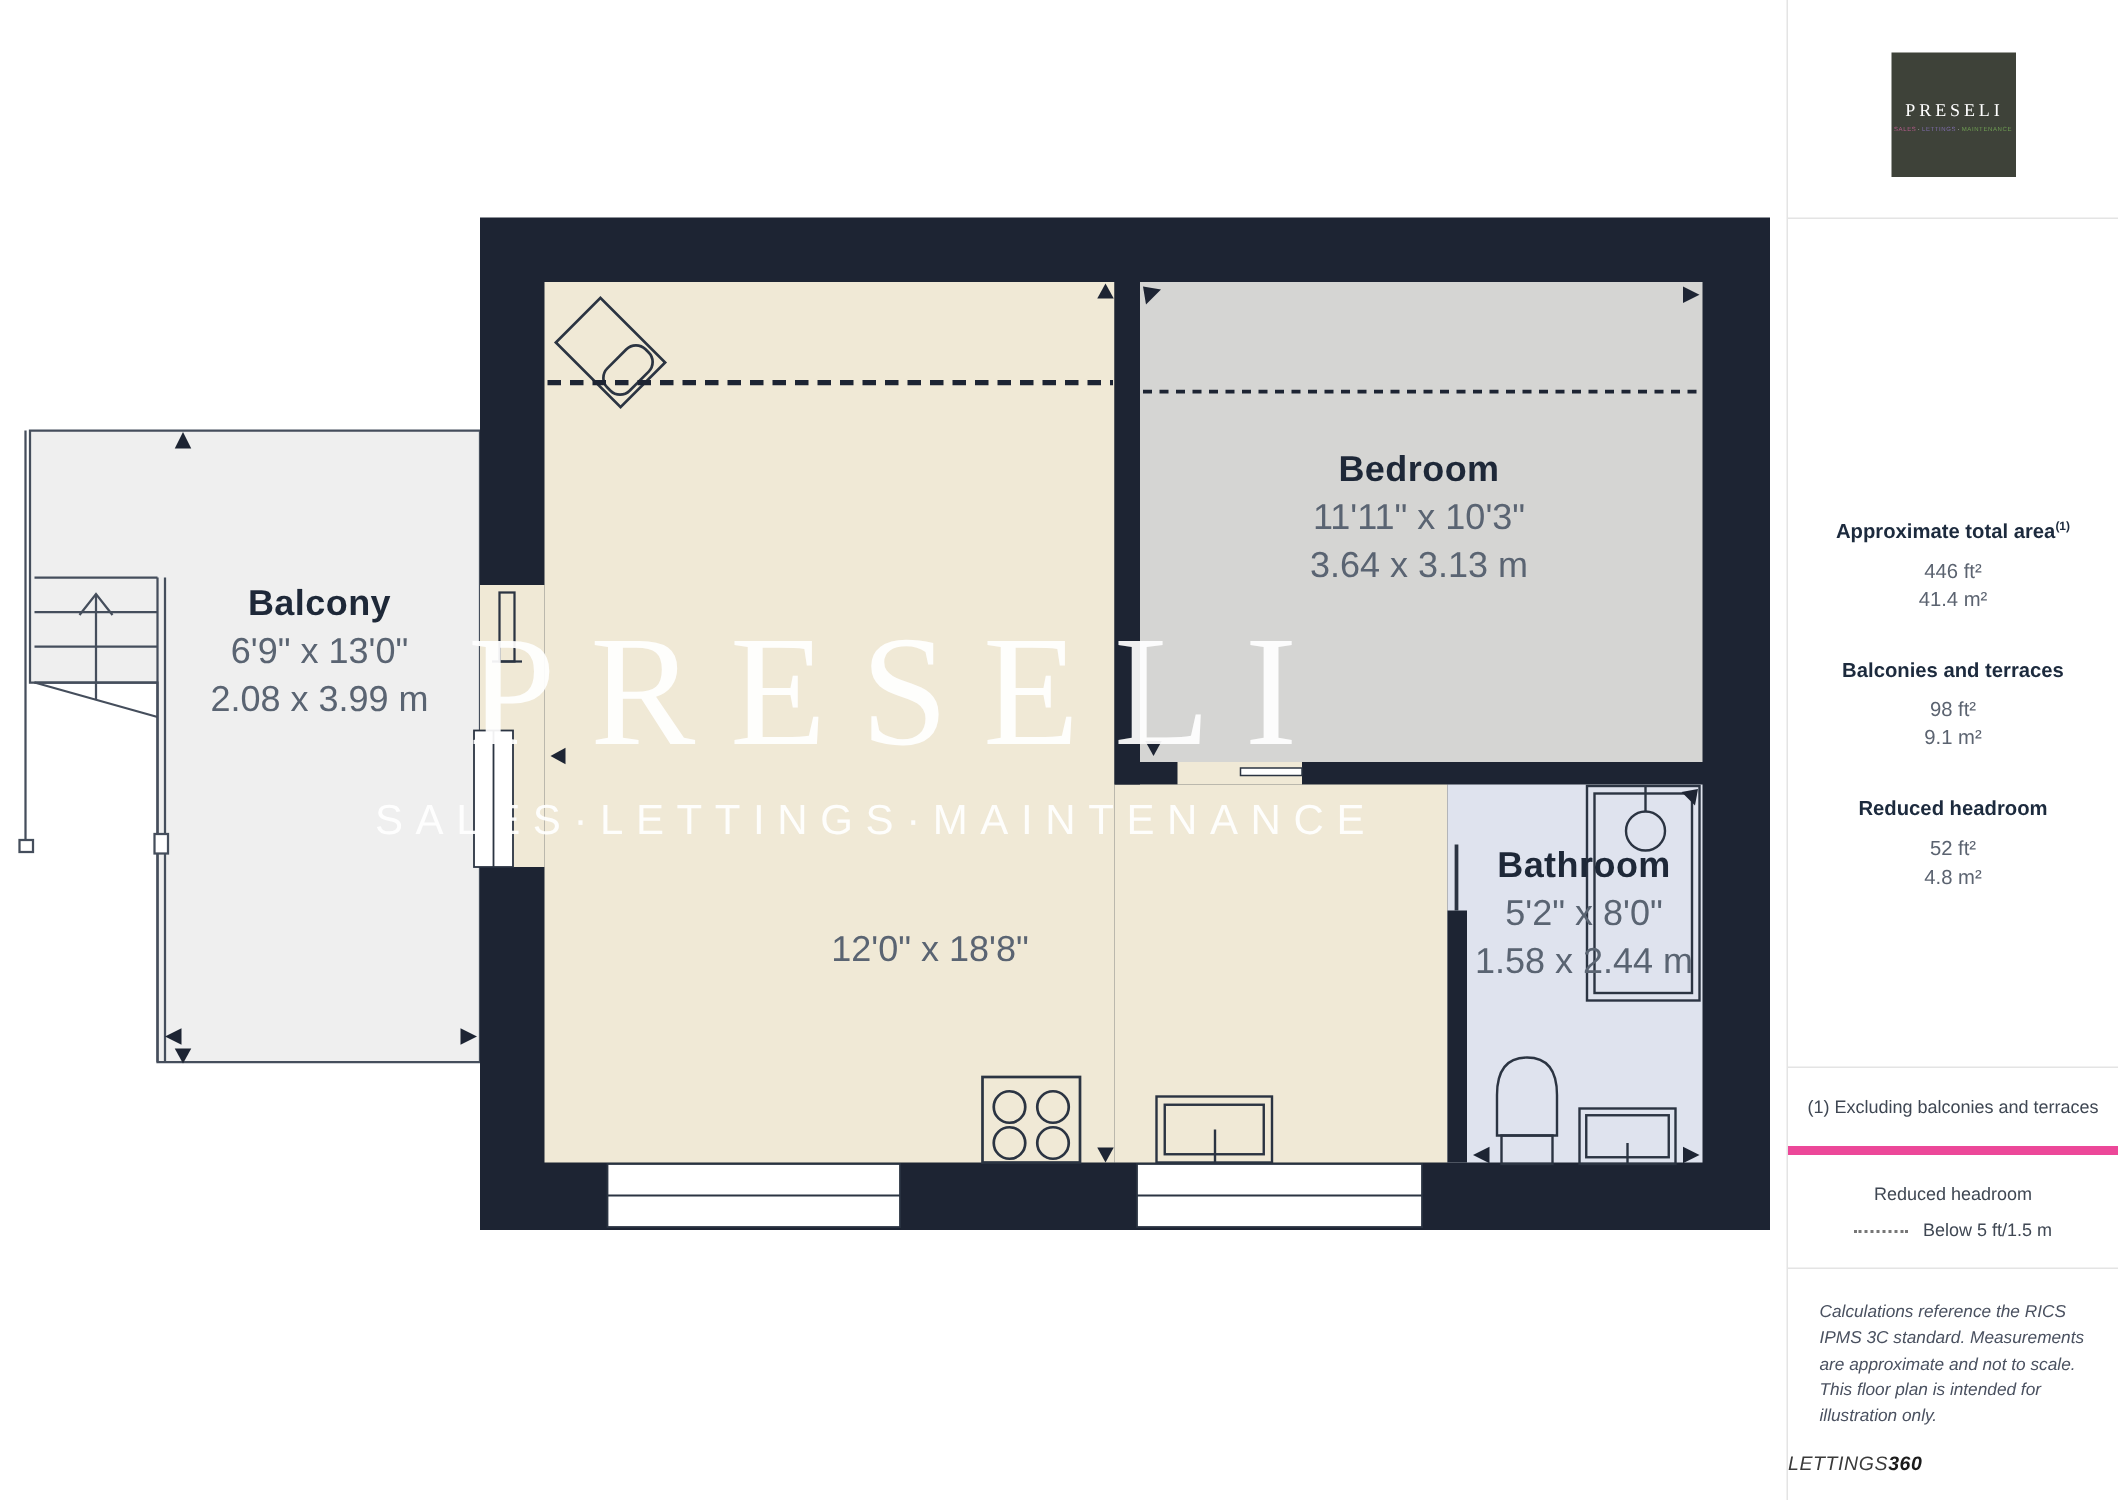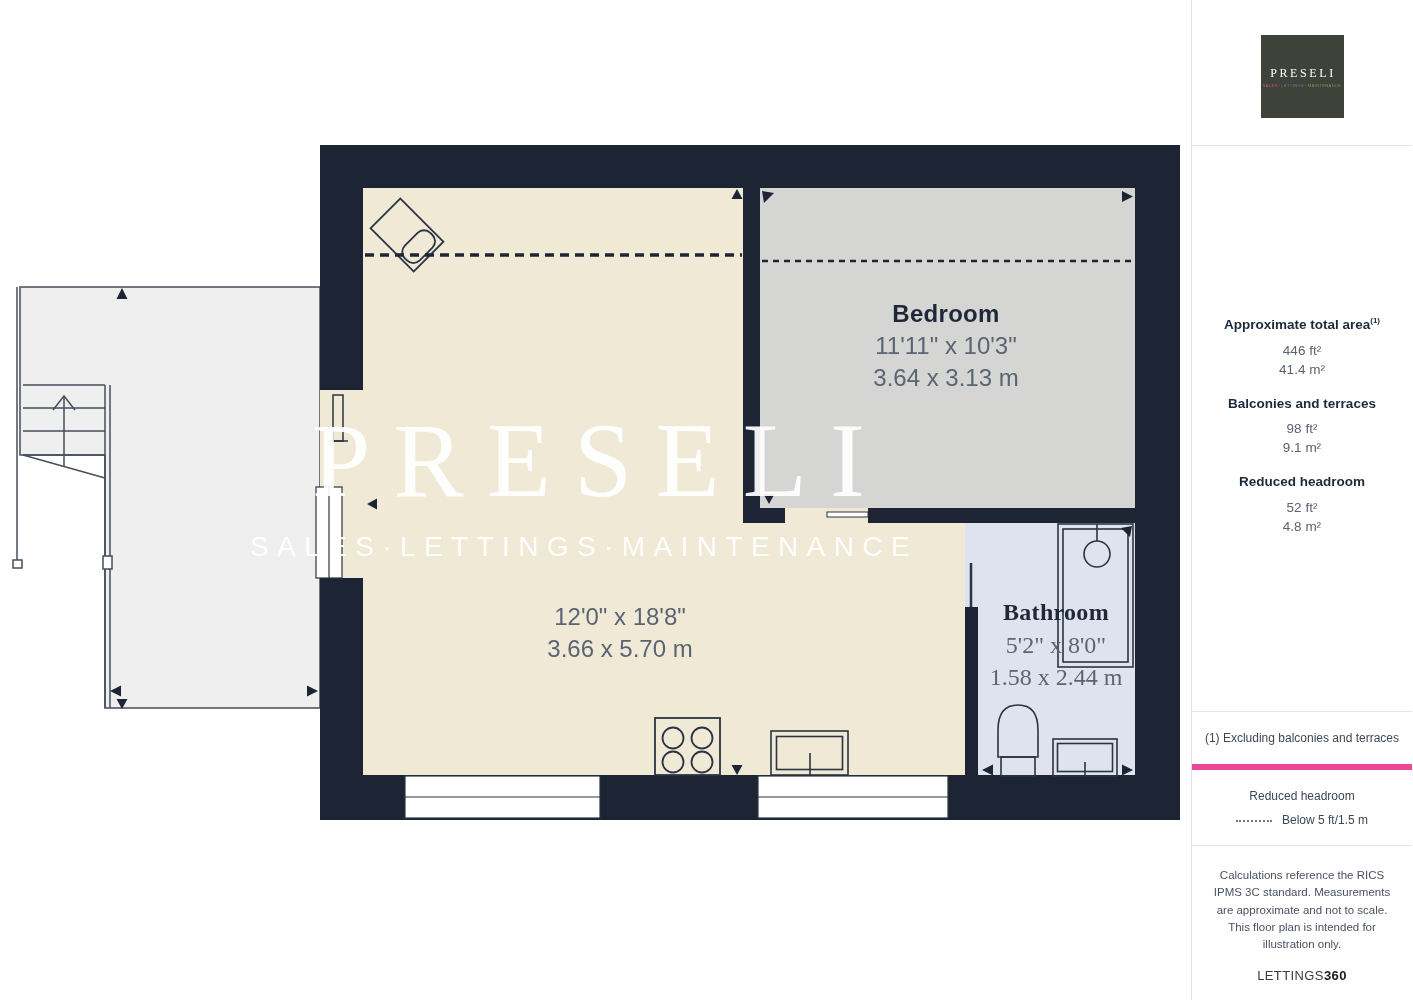--- a/index.html
+++ b/index.html
@@ -31,31 +31,31 @@
     background:#fff;border-left:1px solid #e4e4e4;box-sizing:border-box;
   }
   .s-logo{height:146px;border-bottom:1px solid #e4e4e4;display:flex;justify-content:center;box-sizing:border-box;}
   .logo-box{margin-top:35px;width:83px;height:83px;background:#3e4239;text-align:center;box-sizing:border-box;}
   .logo-name{font-family:"Liberation Serif",serif;color:#fff;font-size:12px;letter-spacing:2.6px;padding-top:31px;padding-left:2px;}
   .logo-tag{font-size:4px;letter-spacing:.4px;margin-top:2px;white-space:nowrap;}
   .lt-sales{color:#b85c8d;} .lt-lettings{color:#7f6cab;} .lt-maint{color:#6f9e53;}
   .lt-sep{color:#cfcfcf;margin:0 1px;}
   .s-stats{height:566px;border-bottom:1px solid #e4e4e4;box-sizing:border-box;padding-top:170px;text-align:center;}
   .stat-group{margin-bottom:16px;}
-  .stat-label{font-size:13.5px;font-weight:bold;color:#1c2a3d;margin-bottom:9px;}
+  .stat-label{font-size:13.5px;font-weight:bold;color:#1c2a3d;margin-bottom:9px;margin-top:30px;}
   .stat-label sup{font-size:8px;font-weight:bold;}
   .stat-val{font-size:13.5px;color:#5b6370;line-height:19px;}
   .s-footnote{
     height:58px;border-bottom:6px solid #ec4899;display:flex;align-items:center;justify-content:center;
     font-size:12px;color:#3f4753;box-sizing:border-box;
   }
   .s-legend{height:76px;border-bottom:1px solid #e4e4e4;box-sizing:border-box;text-align:center;padding-top:19px;font-size:12px;color:#3f4753;}
   .legend-row{margin-top:10px;}
   .dots{display:inline-block;width:36px;border-top:2px dotted #767676;vertical-align:middle;margin-right:10px;}
-  .s-credits{box-sizing:border-box;text-align:center;padding-top:21px;font-size:11.5px;color:#4a5160;}
+  .s-credits{box-sizing:border-box;text-align:left;padding-top:21px;font-size:11.5px;color:#4a5160;font-style:italic;}
   .credits-text{width:178px;margin:0 auto;line-height:1.5;}
   .brand{margin-top:15px;font-size:13px;color:#3a3a3a;letter-spacing:.4px;}
   .brand b{color:#1b1b1b;}
 </style>
 </head>
 <body>
 
 <div class="plan">
   <svg width="1191" height="1000" viewBox="0 0 1191 1000">
 
@@ -154,30 +154,34 @@
       <polygon points="731.5,765 742.5,765 737,775"></polygon>
       <polygon points="762,191 774,193 764,203"></polygon>
       <polygon points="1133,196.5 1122,191 1122,202"></polygon>
       <polygon points="763.5,494 774.5,494 769,504"></polygon>
       <polygon points="1132,526 1121,528 1130,537"></polygon>
       <polygon points="982,770 993,764.5 993,775.5"></polygon>
       <polygon points="1133,770 1122,764.5 1122,775.5"></polygon>
     </g>
   </svg>
 
+  <div class="room-label" style="left:213px;top:435px;">
+    <div class="room-name">Balcony</div>
+    <div class="room-dim">6'9" x 13'0"</div>
+    <div class="room-dim">2.08 x 3.99 m</div>
+  </div>
   <div class="room-label" style="left:946px;top:346px;">
     <div class="room-name">Bedroom</div>
     <div class="room-dim">11'11" x 10'3"</div>
     <div class="room-dim">3.64 x 3.13 m</div>
   </div>
   <div class="room-label kitchen-label" style="left:620px;top:629px;">
     <div class="room-dim">12'0" x 18'8"</div>
-    <div class="room-dim">3.66 x 5.70 m</div>
-  </div>
-  <div class="room-label" style="left:1056px;top:645px;font-family:Liberation Serif, serif;">
+  </div>
+  <div class="room-label" style="left:1056px;top:610px;">
     <div class="room-name">Bathroom</div>
     <div class="room-dim">5'2" x 8'0"</div>
     <div class="room-dim">1.58 x 2.44 m</div>
   </div>
 
   <div class="watermark-title">PRESELI</div>
   <div class="watermark-sub">SALES·LETTINGS·MAINTENANCE</div>
 </div>
 
 <aside class="sidebar">

